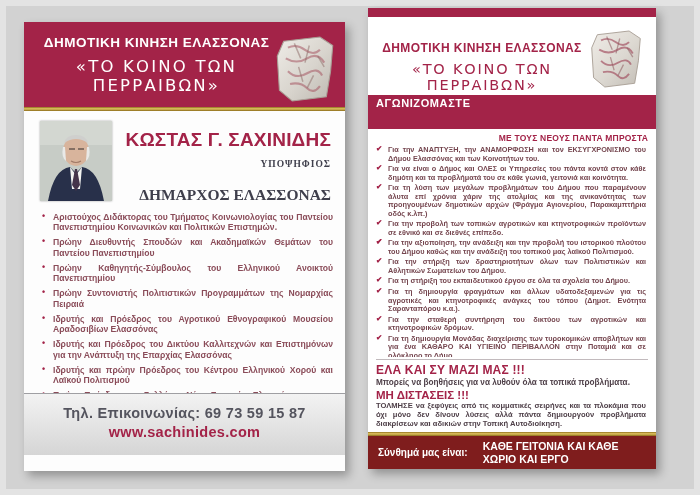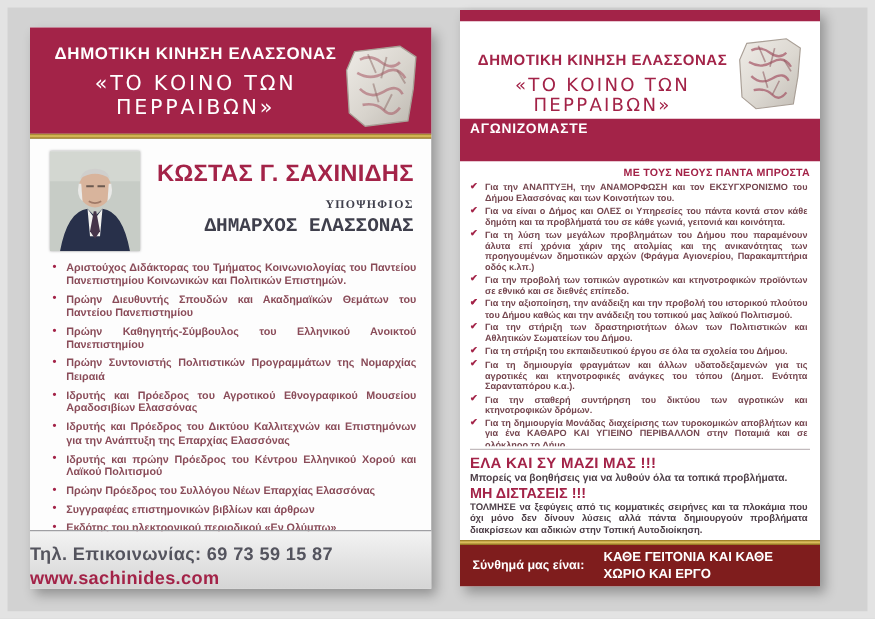--- a/index.html
+++ b/index.html
@@ -18,28 +18,28 @@
   .pl-header-txt{flex:1;text-align:center;color:#ffffff;padding-left:16px;}
   .pl-title{font-weight:700;font-size:13.5px;letter-spacing:.5px;margin-bottom:7px;}
   .pl-sub{font-size:16.5px;letter-spacing:2.2px;font-weight:500;font-family:"DejaVu Sans",sans-serif;}
   .stone-wrap{width:64px;height:70px;margin:8px 8px 0 0;flex:none;}
   .goldbar{height:4px;background:linear-gradient(180deg,#8f701c,#e3c562 45%,#8a6a18);}
   .candidate{display:flex;gap:12px;margin:10px 14px 4px 16px;}
   .photo-wrap{width:72px;height:80px;flex:none;box-shadow:0 0 2px rgba(0,0,0,.35);}
   .nameblock{flex:1;text-align:right;padding-top:8px;}
   .cand-name{font-weight:700;font-size:19px;color:#a32348;letter-spacing:.2px;}
   .cand-role1{font-family:"Liberation Serif",serif;font-weight:700;font-size:9.5px;color:#3f3f4c;margin-top:8px;letter-spacing:1px;}
-  .cand-role2{font-family:Liberation Mono, monospace;font-weight:700;font-size:15.5px;color:#3f3f4c;margin-top:3px;}
+  .cand-role2{font-family:Liberation Serif, serif;font-weight:700;font-size:15.5px;color:#3f3f4c;margin-top:17px;}
   .credentials{list-style:none;margin:8px 12px 0 18px;padding:0;}
   .credentials li{position:relative;padding-left:11px;font-weight:700;font-size:8.6px;line-height:1.22;color:#8a4c59;text-align:justify;margin-bottom:4.5px;}
   .credentials .bullet{position:absolute;left:0;top:-1px;color:#a32348;font-size:9px;}
   .pl-footer{
-    position:absolute;left:0;right:0;bottom:0;height:47px;box-sizing:border-box;
+    position:absolute;left:0;right:0;bottom:16px;height:62px;box-sizing:border-box;
     background:linear-gradient(180deg,#f3f3f3,#d5d5d5);
-    border-top:1px solid #9f9fa3;text-align:left;padding-top:11px;
+    border-top:1px solid #9f9fa3;text-align:center;padding-top:11px;
   }
   .phone{font-weight:700;font-size:14.5px;color:#54545e;letter-spacing:.3px;}
   .site{font-weight:700;font-size:14.5px;color:#a32348;margin-top:3px;letter-spacing:.3px;}
   
   .page-right{
     position:absolute;left:368px;top:8px;width:288px;height:461px;
     background:#ffffff;box-shadow:4px 5px 9px rgba(0,0,0,.30);
     display:flex;flex-direction:column;
   }
   .pr-strip{height:9px;background:#a32348;flex:none;}

